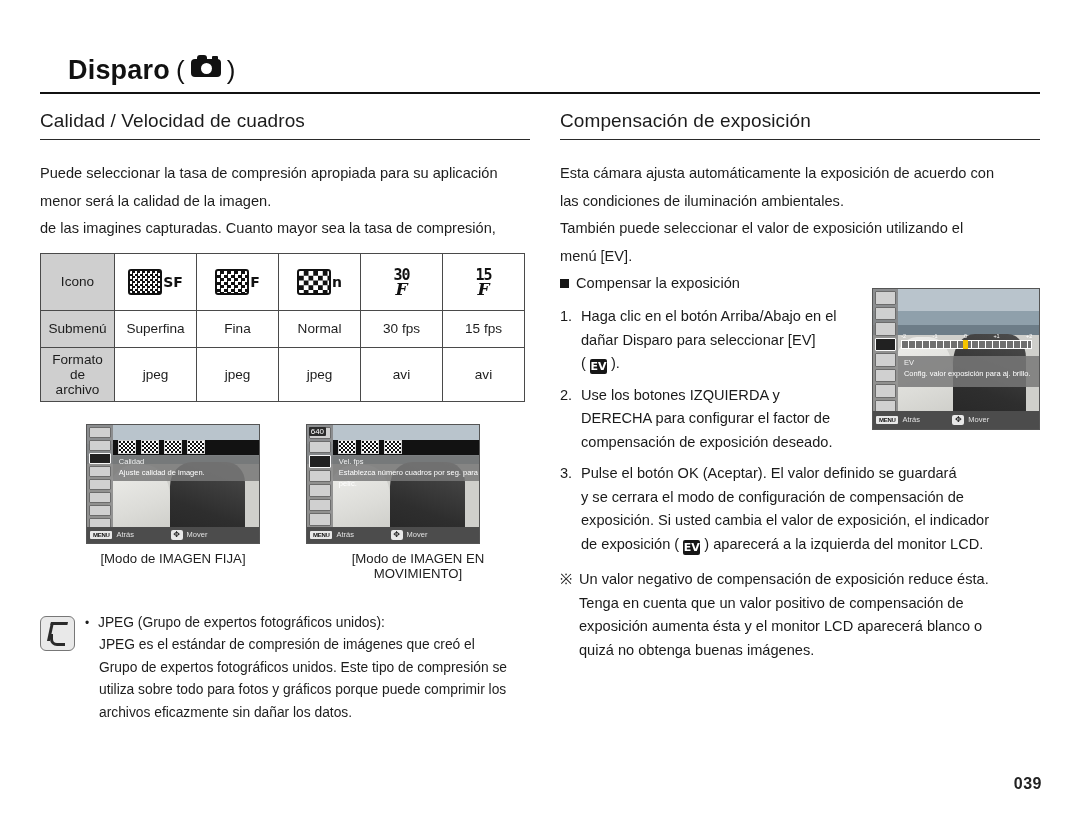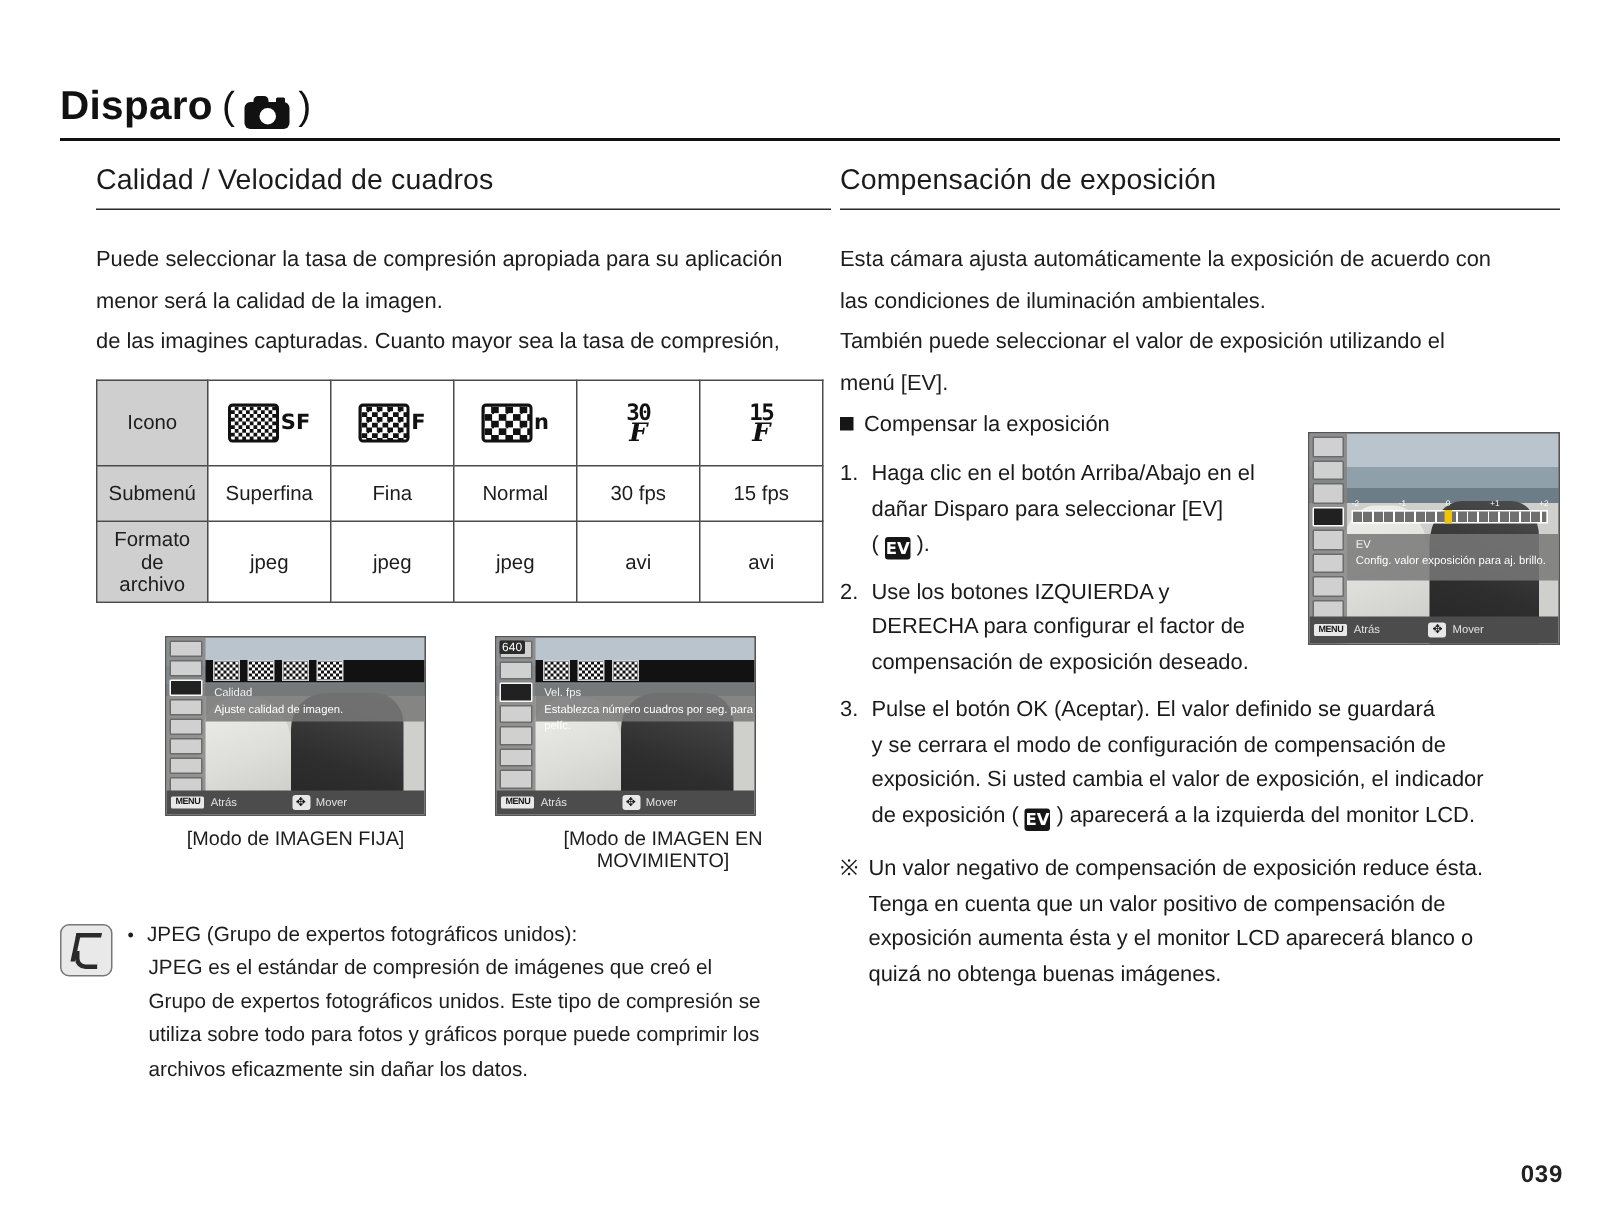--- a/index.html
+++ b/index.html
@@ -27,24 +27,25 @@
     position: absolute;
     left: 40px;
     top: 55px;
     width: 1000px;
   }
   .chapter-title {
     font-size: 27px;
     font-weight: bold;
     letter-spacing: .2px;
     display: flex;
-    align-items: flex-end;
+    align-items: flex-start;
     gap: 6px;
     padding-bottom: 6px;
     color: #111;
+    margin-left: 28px;
   }
   .chapter-title .paren { font-weight: normal; font-size: 26px; }
   .cam-icon {
     display: inline-block;
     width: 30px; height: 22px;
     position: relative;
   }
   .cam-icon .body {
     position: absolute; left: 0; top: 4px;
     width: 30px; height: 18px;
@@ -64,21 +65,21 @@
     position: absolute; left: 10px; top: 8px;
     width: 11px; height: 11px; border-radius: 50%;
     background: #fff;
   }
   .header-rule {
     border-top: 2.5px solid #111;
     width: 1000px;
   }
 
   
-  .col-left  { position: absolute; left: 40px;  top: 110px; width: 490px; margin-left: 24px; }
+  .col-left  { position: absolute; left: 40px;  top: 110px; width: 490px; }
   .col-right { position: absolute; left: 560px; top: 110px; width: 480px; }
 
   .section-title {
     font-size: 19px;
     color: #1b1b1b;
     padding-bottom: 7px;
     letter-spacing: .1px;
   }
   .section-rule {
     border-top: 1.6px solid #2a2a2a;

